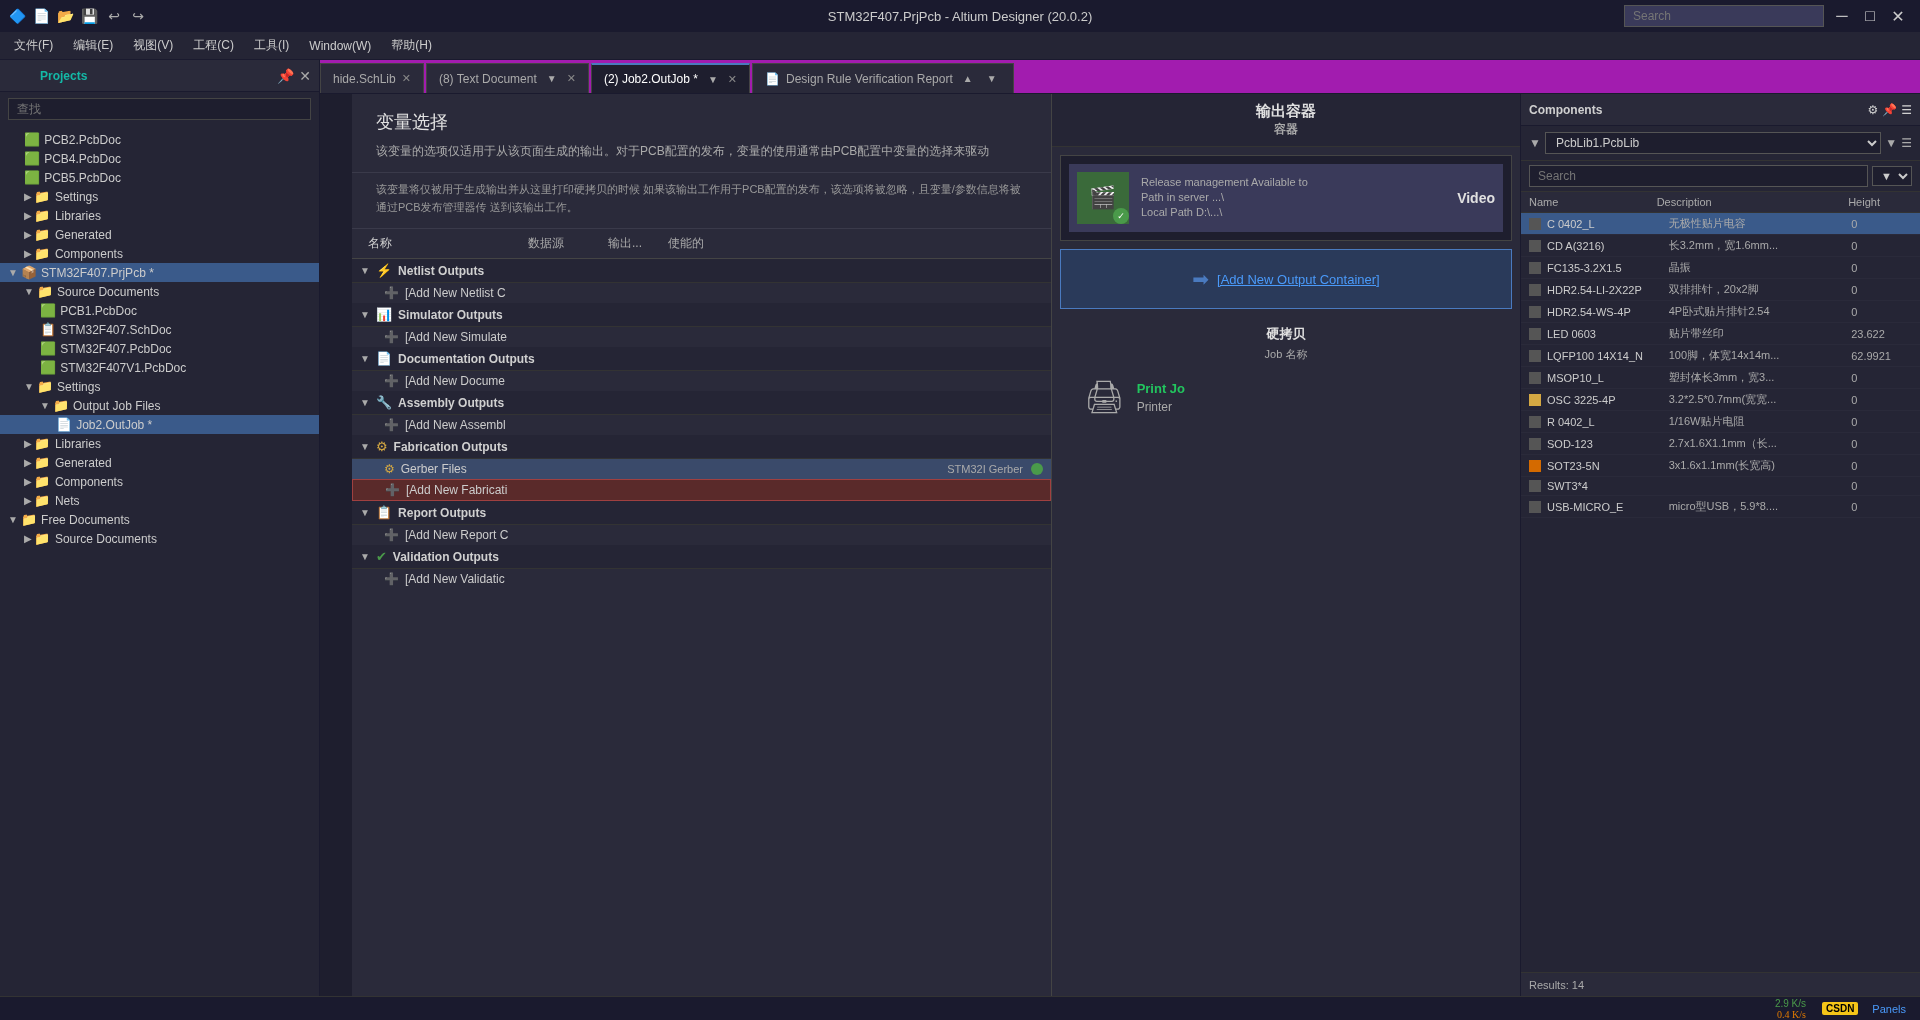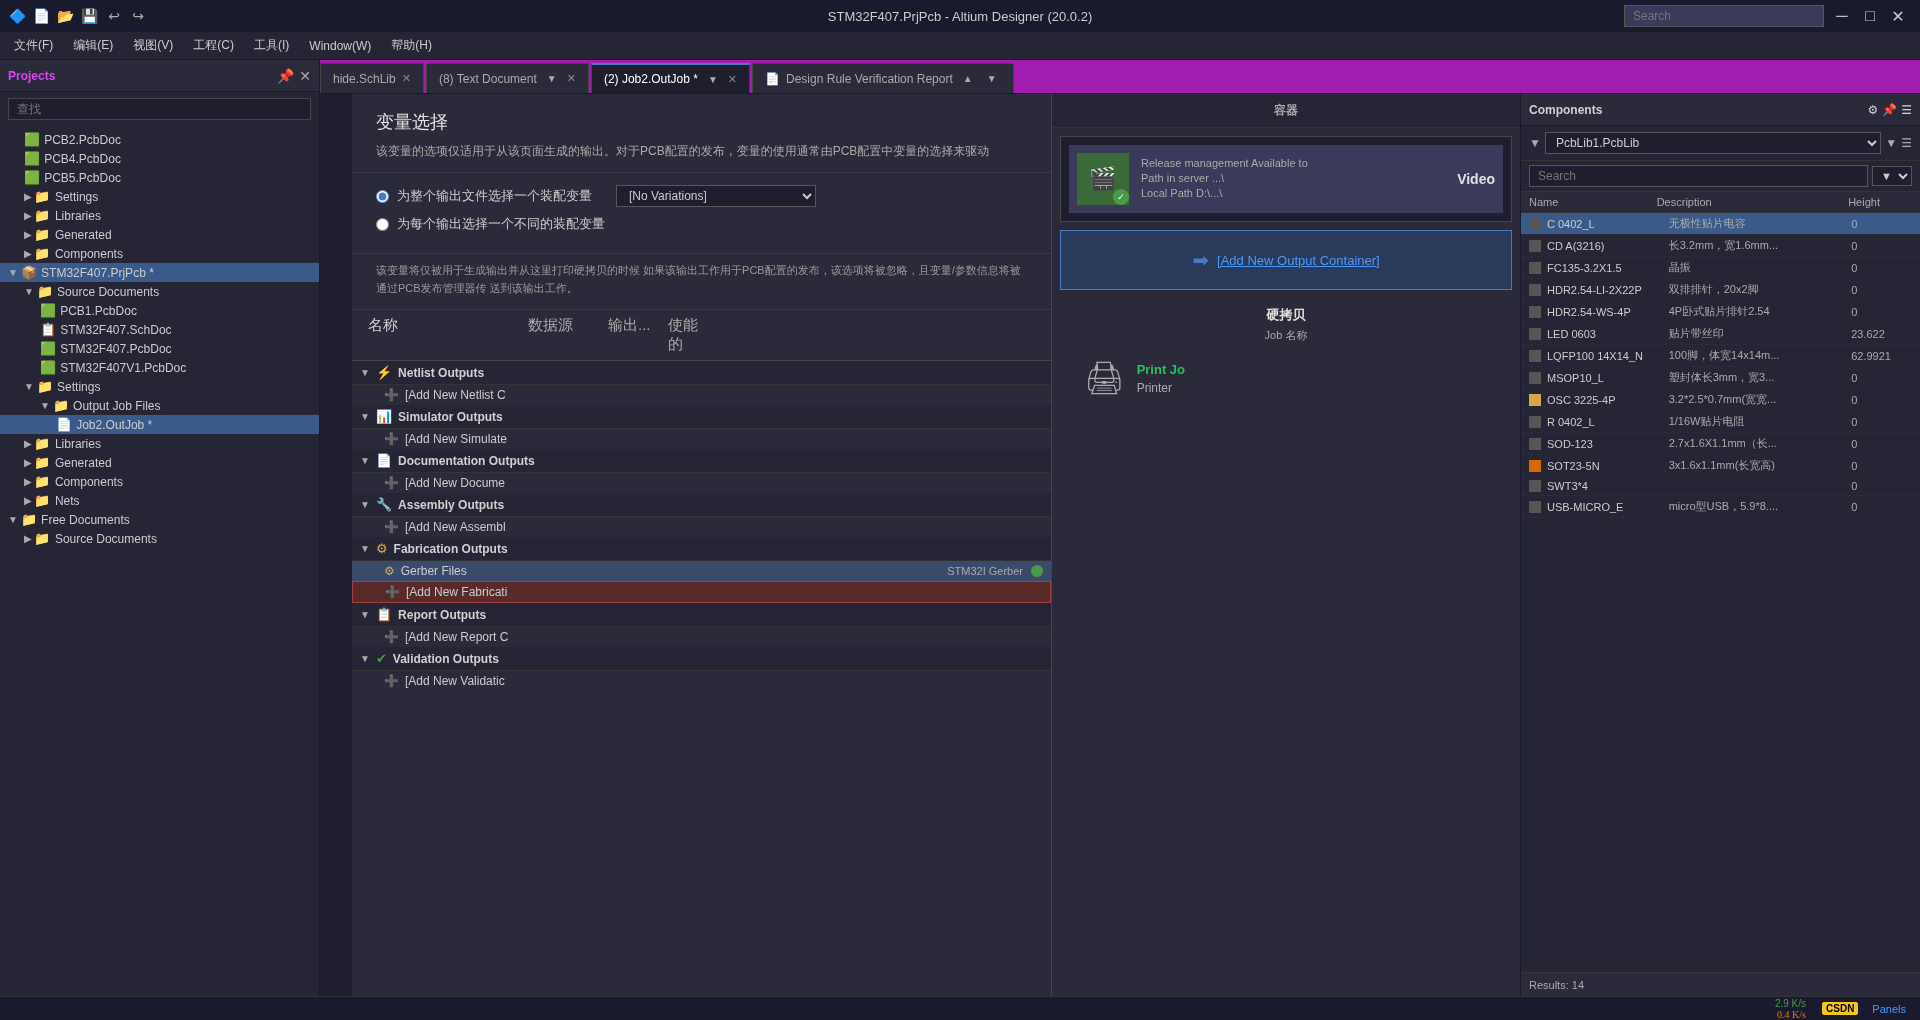--- a/index.html
+++ b/index.html
@@ -18,21 +18,21 @@
     
     #menubar { height: 28px; background: #252535; display: flex; align-items: center; padding: 0 4px; border-bottom: 1px solid #1a1a2e; }
     #menubar span { padding: 4px 10px; cursor: pointer; color: #ccc; font-size: 12px; }
 
     
     #main { display: flex; height: calc(1020px - 60px); }
 
     
     #sidebar { width: 320px; background: #252535; border-right: 1px solid #1a1a2e; display: flex; flex-direction: column; flex-shrink: 0; }
     #sidebar-header { height: 32px; background: #2a2a3a; display: flex; align-items: center; justify-content: space-between; padding: 0 8px; border-bottom: 1px solid #1a1a2e; }
-    #sidebar-header-title { font-weight: bold; color: #d946ef; }
+    #sidebar-header-title { font-weight: bold; color: #14b8a6; margin-left: 32px; }
     #sidebar-header-icons { display: flex; gap: 4px; }
     #sidebar-header-icons span { cursor: pointer; color: #aaa; font-size: 14px; }
     #sidebar-search { padding: 6px 8px; }
     #sidebar-search input { width: 100%; background: #1e1e2e; border: 1px solid #444; color: #ccc; padding: 3px 8px; font-size: 12px; }
     #tree { flex: 1; overflow-y: auto; padding: 4px 0; }
     .tree-item { display: flex; align-items: center; padding: 2px 8px; cursor: pointer; color: #ccc; white-space: nowrap; overflow: hidden; }
     .tree-item.selected { background: #3a5a8a; }
     .tree-item.highlighted { background: #2a4a7a; }
     .tree-indent { display: inline-block; }
     .tree-arrow { color: #aaa; font-size: 10px; margin-right: 3px; cursor: pointer; }
@@ -61,21 +61,21 @@
     #var-options { padding: 12px 24px; border-bottom: 1px solid #3a3a4a; }
     .radio-row { display: flex; align-items: center; gap: 8px; margin-bottom: 8px; }
     .radio-row input[type=radio] { accent-color: #4a7abf; }
     .radio-label { color: #ccc; font-size: 13px; }
     .dropdown-row { margin-left: 24px; }
     .dropdown-row select { background: #1e1e2e; color: #ccc; border: 1px solid #555; padding: 2px 8px; font-size: 12px; width: 200px; }
     #var-note { padding: 8px 24px 12px; font-size: 11px; color: #999; line-height: 1.6; border-bottom: 1px solid #3a3a4a; }
 
     
     #output-table-header { display: flex; background: #2a2a3a; border-bottom: 1px solid #444; padding: 0 8px; }
-    #output-table-header .col { padding: 6px 8px; color: #aaa; font-size: 15px; }
+    #output-table-header .col { padding: 6px 8px; color: #aaa; font-size: 12px; }
     #output-tree { flex: 1; overflow-y: auto; }
     .out-section { }
     .out-section-header { display: flex; align-items: center; padding: 4px 8px; cursor: pointer; background: #252535; border-bottom: 1px solid #333; }
     .out-section-arrow { color: #aaa; font-size: 10px; margin-right: 6px; }
     .out-section-icon { color: #4a9a4a; margin-right: 6px; font-size: 13px; }
     .out-section-label { color: #d0d0d0; font-size: 12px; font-weight: bold; }
     .out-item { display: flex; align-items: center; padding: 3px 8px 3px 32px; cursor: pointer; }
     .out-item.selected { background: #3a4a6a; }
     .out-item-icon { color: #4a9a4a; margin-right: 6px; font-size: 12px; }
     .out-item-label { color: #ccc; font-size: 12px; }
@@ -345,35 +345,20 @@
     </div>
 
     <div id="content-body">
 
       <div id="left-panel">
 
         <div id="var-header">
           <div id="var-title">变量选择</div>
           <div id="var-desc">该变量的选项仅适用于从该页面生成的输出。对于PCB配置的发布，变量的使用通常由PCB配置中变量的选择来驱动</div>
         </div>
-        <div id="var-options">
-          <div class="radio-row">
-            <input type="radio" name="varopt" checked="" style="">
-            <span class="radio-label">为整个输出文件选择一个装配变量</span>
-            <div class="dropdown-row" style="display:inline-block;margin-left:16px;">
-              <select>
-                <option>[No Variations]</option>
-              </select>
-            </div>
-          </div>
-          <div class="radio-row">
-            <input type="radio" name="varopt" style="">
-            <span class="radio-label">为每个输出选择一个不同的装配变量</span>
-          </div>
-        </div>
         <div id="var-note">
           <span>该变量将仅被用于生成输出并从这里打印硬拷贝的时候
 如果该输出工作用于PCB配置的发布，该选项将被忽略，且变量/参数信息将被通过PCB发布管理器传
 送到该输出工作。</span>
         </div>
 
         <div id="output-table-header">
           <div class="col col-name-w">名称</div>
           <div class="col col-ds-w">数据源</div>
           <div class="col col-out-w">输出...</div>
@@ -470,20 +455,21 @@
               <span class="out-item-icon">➕</span>
               <span class="out-item-label">[Add New Validatic</span>
             </div>
           </div>
 
         </div>
       </div>
 
       <div id="right-panel">
         <div id="out-container-header">
+          <div style="font-size:15px;font-weight:bold;color:#e0e0e0;">输出容器</div>
           <div style="font-size:12px;color:#aaa;">容器</div>
         </div>
         <div id="out-container-body">
 
           <div class="container-card">
             <div class="container-video">
               <div style="position:relative;">
                 <div style="width:52px;height:52px;background:#3a6a3a;display:flex;align-items:center;justify-content:center;font-size:22px;">🎬</div>
                 <div style="position:absolute;bottom:0;right:0;width:16px;height:16px;background:#4a9a4a;border-radius:50%;display:flex;align-items:center;justify-content:center;font-size:9px;color:white;">✓</div>
               </div>

